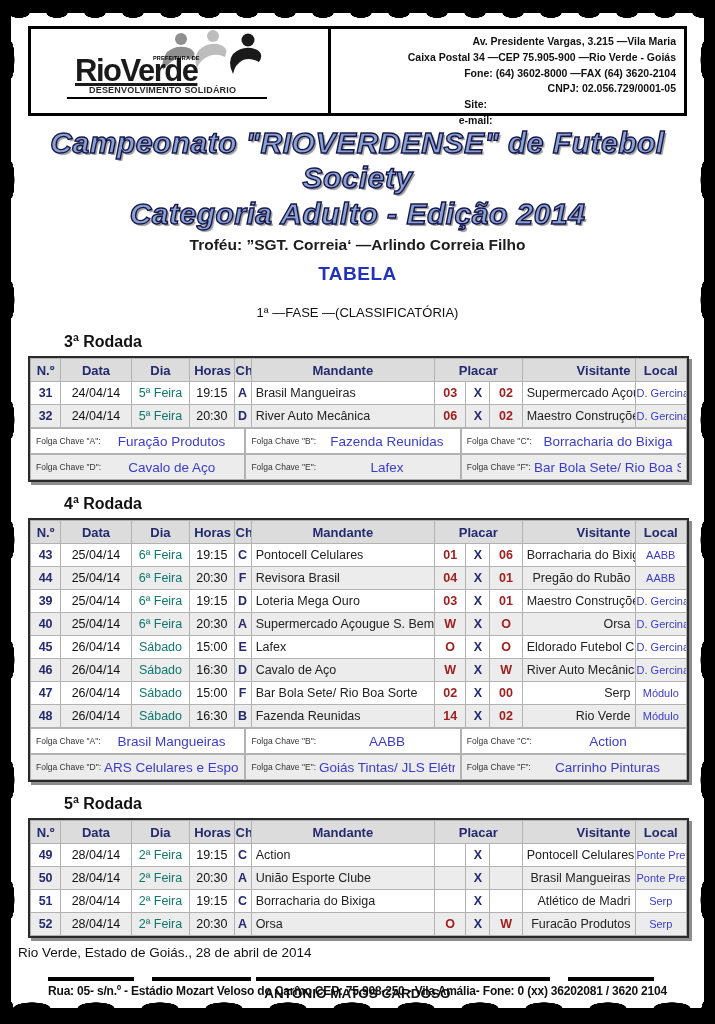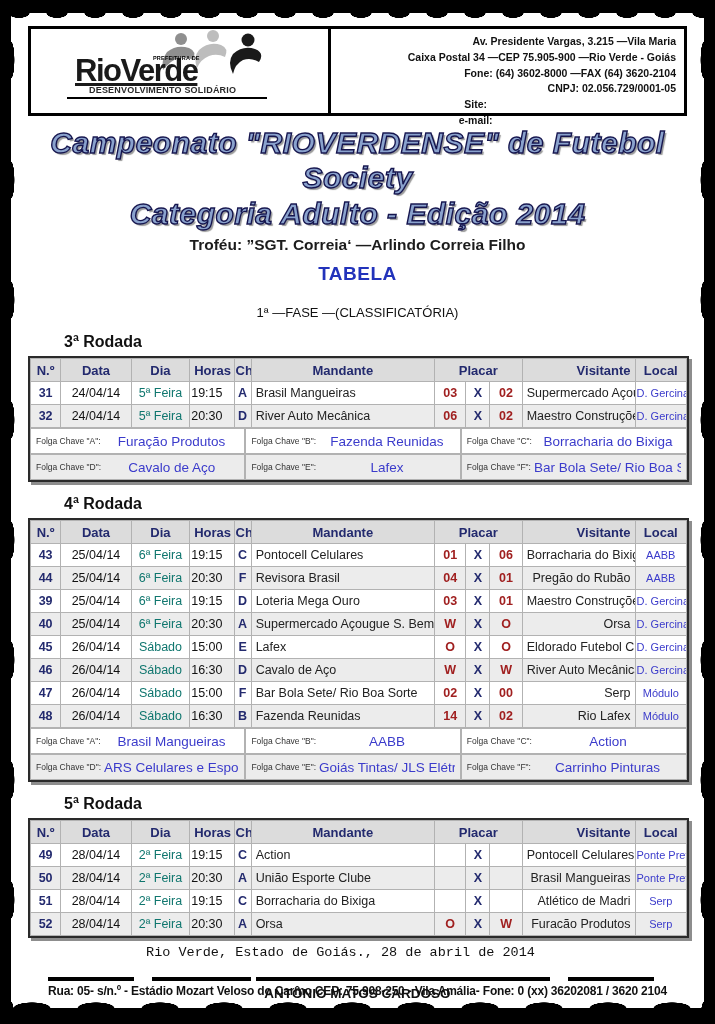--- a/index.html
+++ b/index.html
@@ -54,36 +54,36 @@
   th, td { border:1px solid #b2b2b2; padding:2px 4px; height:23px; white-space:nowrap; overflow:hidden; font-size:12.5px; }
   thead th { background:#dcdcdc; color:#232a6e; font-weight:bold; font-size:13px; }
   .h-n, .h-mand { text-align:center; }
   .h-data, .h-dia, .h-placar, .h-local { text-align:center; }
   .h-horas { text-align:left; padding-right:0; }
   .h-ch { text-align:left; padding-left:1px; }
   .h-visit { text-align:right; }
   .c-n { color:#232a6e; font-weight:bold; text-align:center; padding:2px 1px; }
   .c-data { text-align:center; color:#111; padding:2px 1px; }
   .c-dia { text-align:center; color:#0f766e; padding:2px 1px; }
-  .c-horas { color:#111; padding:2px 1px; }
+  .c-horas { text-align:center; color:#111; padding:2px 1px; }
   .c-ch { color:#232a6e; font-weight:bold; text-align:center; padding:2px 0; }
   .c-mand { text-align:left; color:#222; }
   .c-p1, .c-p2 { color:#a02020; font-weight:bold; text-align:center; }
   .c-x { color:#232a6e; font-weight:bold; text-align:center; }
   .c-visit { text-align:right; color:#222; }
   .c-local { color:#3b3bcb; text-align:center; font-size:11px; padding:2px 1px; }
   tr.alt td { background:#ececec; }
 
   .folga-grid { display:grid; grid-template-columns:1fr 1fr 1.05fr; }
   .folga-cell { display:flex; align-items:center; border:1px solid #b2b2b2; padding:3px 5px; min-height:26px; background:#fff; overflow:hidden; }
   .folga-cell.alt { background:#ececec; }
   .folga-label { font-size:8.5px; color:#333; white-space:nowrap; margin-right:3px; }
   .folga-team { flex:1; text-align:center; font-size:13.5px; color:#3b3bcb; white-space:nowrap; overflow:hidden; }
 
-  .date-line { text-align:center; margin:7px 34px 4px 0; font-size:13.5px; color:#111;font-family:Liberation Mono, monospace; }
+  .date-line { text-align:left; margin:7px 34px 4px 0; font-size:13.5px; color:#111; }
   .sig-line { height:4px; width:330px; margin:17px auto 5px auto;
      background:repeating-linear-gradient(90deg,#000 0 58px, transparent 58px 72px); }
   .sig-name { text-align:center; font-weight:bold; font-size:13.5px; color:#111; }
   .sig-role { text-align:center; font-size:13px; color:#111; margin-top:5px; }
 
   .footer { position:absolute; left:18px; right:18px; bottom:26px; z-index:5; }
   .footer-line { height:4px; margin:0 30px 3px 30px;
      background:repeating-linear-gradient(90deg,#000 0 86px, transparent 86px 104px); }
   .footer-text { font-size:12px; font-weight:bold; color:#111; white-space:nowrap; text-align:center; letter-spacing:-.2px; }
 </style>
@@ -353,21 +353,21 @@
             <tr class="alt">
     <td class="c-n">48</td>
     <td class="c-data">26/04/14</td>
     <td class="c-dia">Sábado</td>
     <td class="c-horas">16:30</td>
     <td class="c-ch">B</td>
     <td class="c-mand">Fazenda Reunidas</td>
     <td class="c-p1">14</td>
     <td class="c-x">X</td>
     <td class="c-p2">02</td>
-    <td class="c-visit">Rio Lafex</td>
+    <td class="c-visit">Rio Verde</td>
     <td class="c-local">Módulo</td>
   </tr>
           </tbody>
       </table>
       <div class="folga-grid">
           <div class="folga-cell">
     <span class="folga-label">Folga Chave "A":</span>
     <span class="folga-team">Brasil Mangueiras</span>
   </div>
           <div class="folga-cell">

